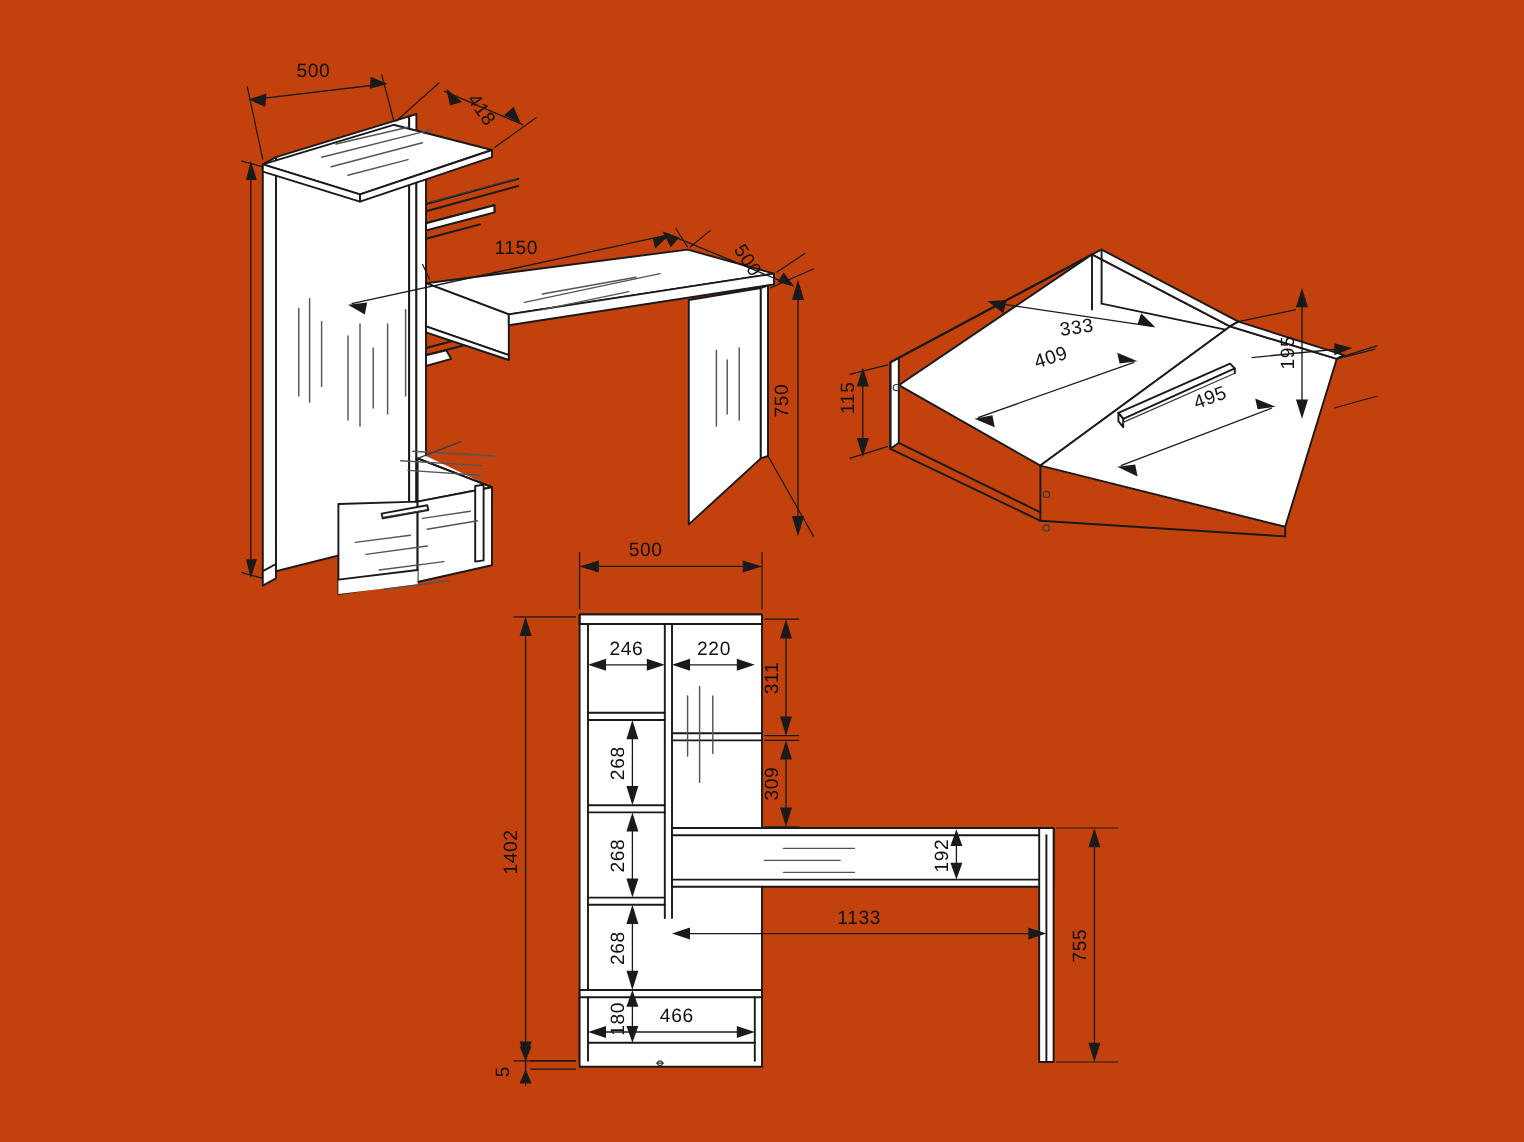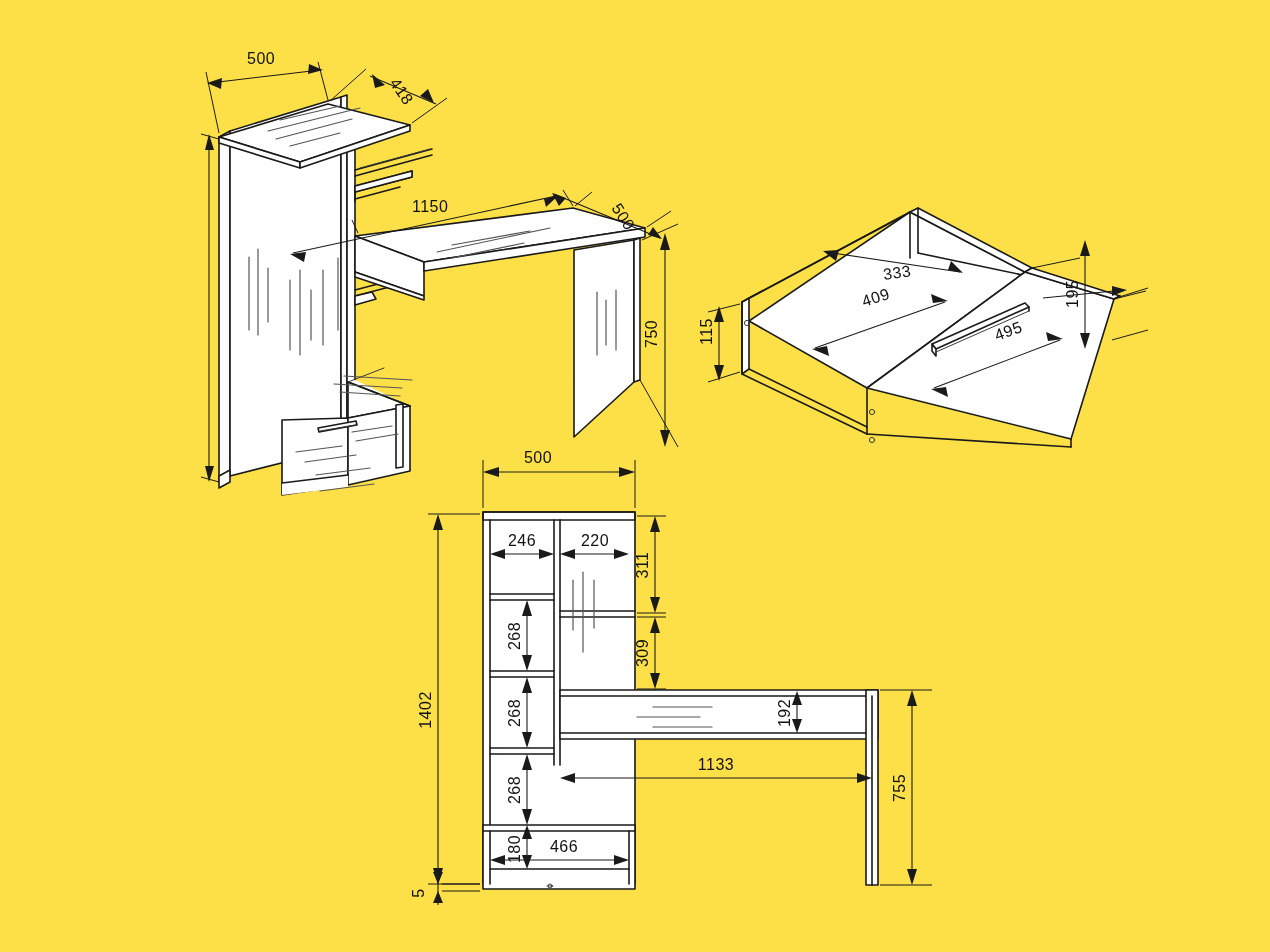--- a/index.html
+++ b/index.html
@@ -4,21 +4,21 @@
 <style>
   html, body {
     margin: 0;
     padding: 0;
     background: #ffffff;
   }
   #sheet {
     position: relative;
     width: 1270px;
     height: 952px;
-    background: #fde047;
+    background: #c2410c;
     font-family: "Liberation Sans", sans-serif;
     overflow: hidden;
   }
   svg { display: block; }
   .ln { fill: none; stroke: #1a1a1a; stroke-width: 1.6; stroke-linecap: round; stroke-linejoin: round; }
   .ln-fine { fill: none; stroke: #3a3a3a; stroke-width: 1.0; stroke-linecap: round; }
   .ln-grain { fill: none; stroke: #555; stroke-width: 1.2; stroke-linecap: round; }
   .dim { fill: none; stroke: #1a1a1a; stroke-width: 1.1; }
   .ext { fill: none; stroke: #1a1a1a; stroke-width: 1.0; }
   .face { fill: #ffffff; }

